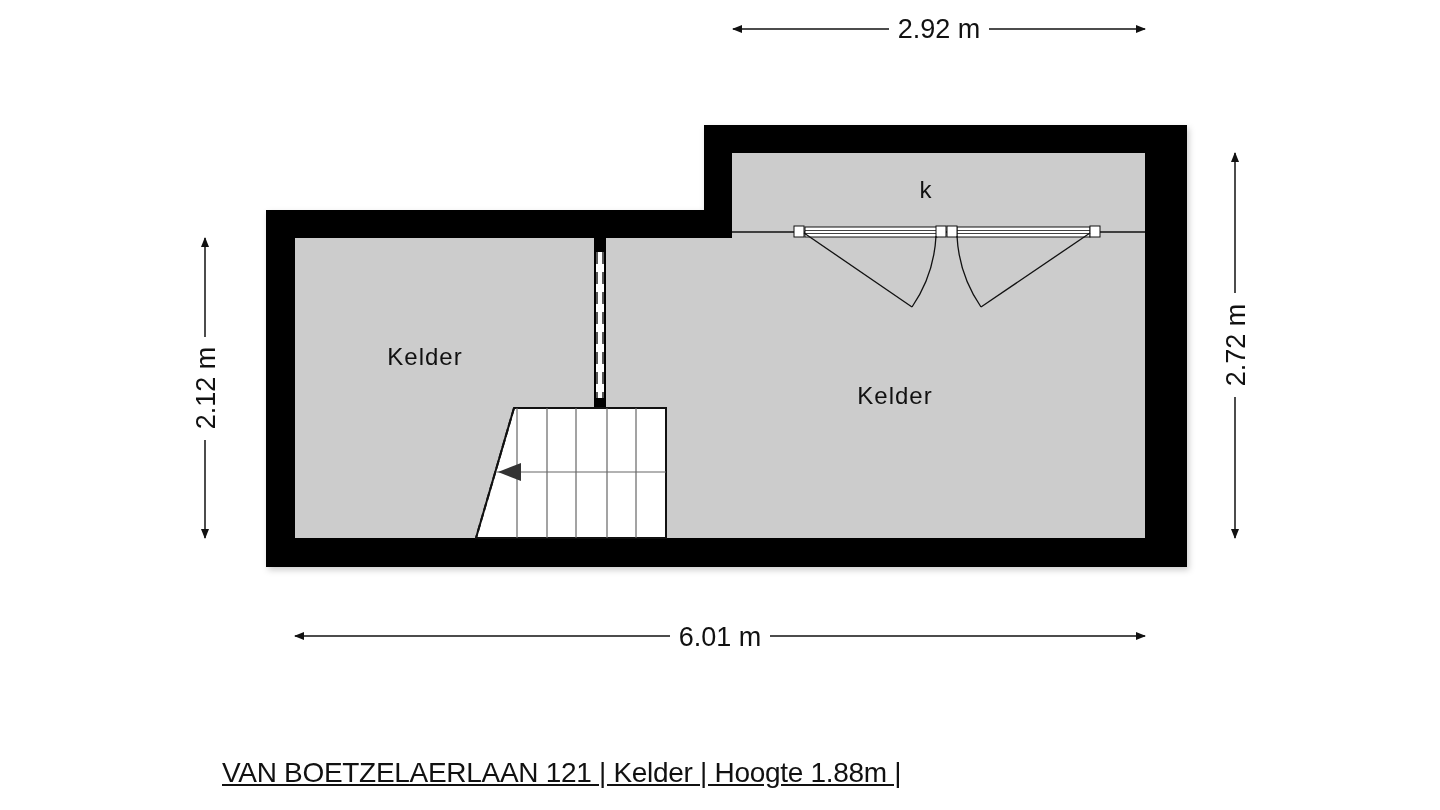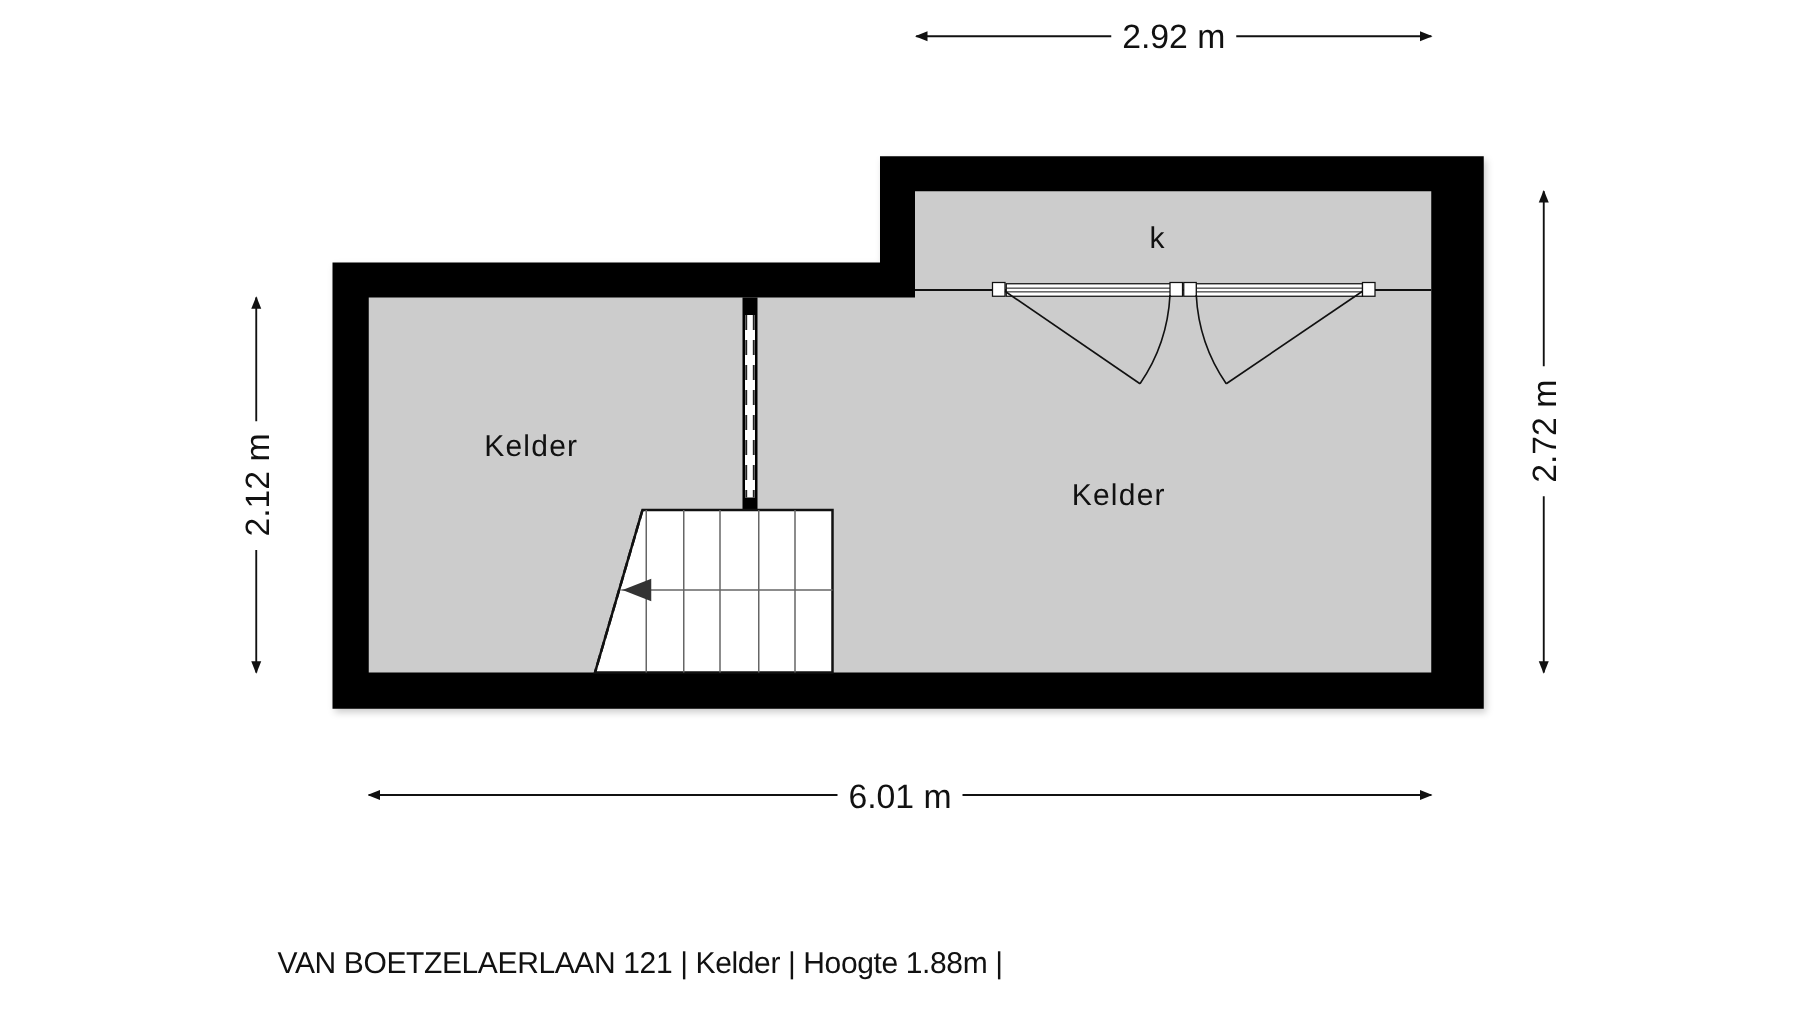--- a/index.html
+++ b/index.html
@@ -1,22 +1,22 @@
 <!DOCTYPE html>
 <html><head>
   <meta charset="utf-8">
   <style>
     html, body { margin: 0; padding: 0; background: #ffffff; }
     body { width: 1440px; height: 810px; position: relative; overflow: hidden;
            font-family: "Liberation Sans", "DejaVu Sans", sans-serif; }
     #plan { position: absolute; left: 0; top: 0; }
     .room-label { font-family: "Liberation Sans", sans-serif; font-size: 24px; fill: #111; letter-spacing: 1px; }
     .dim-label { font-family: "Liberation Sans", sans-serif; font-size: 27px; fill: #111; }
-    .caption { position: absolute; left: 222px; top: 757px; font-size: 24px; color: #111;
-               font-family: "Liberation Sans", sans-serif; white-space: nowrap; letter-spacing: -0.3px; }
+    .caption { position: absolute; left: 222px; top: 757px; font-size: 28px; color: #111;
+               font-family: "Liberation Sans", sans-serif; white-space: nowrap; letter-spacing: -0.3px; text-decoration: underline; }
   </style>
 </head>
 <body>
 
 <svg id="plan" width="1440" height="810" viewBox="0 0 1440 810" xmlns="http://www.w3.org/2000/svg">
   <defs>
     <marker id="arr" viewBox="0 0 10 10" refX="9" refY="5" markerWidth="10" markerHeight="10" orient="auto-start-reverse" markerUnits="userSpaceOnUse">
       <path d="M0,1 L10,5 L0,9 Z" fill="#111"></path>
     </marker>
     <filter id="shadow" x="-5%" y="-5%" width="110%" height="115%">

